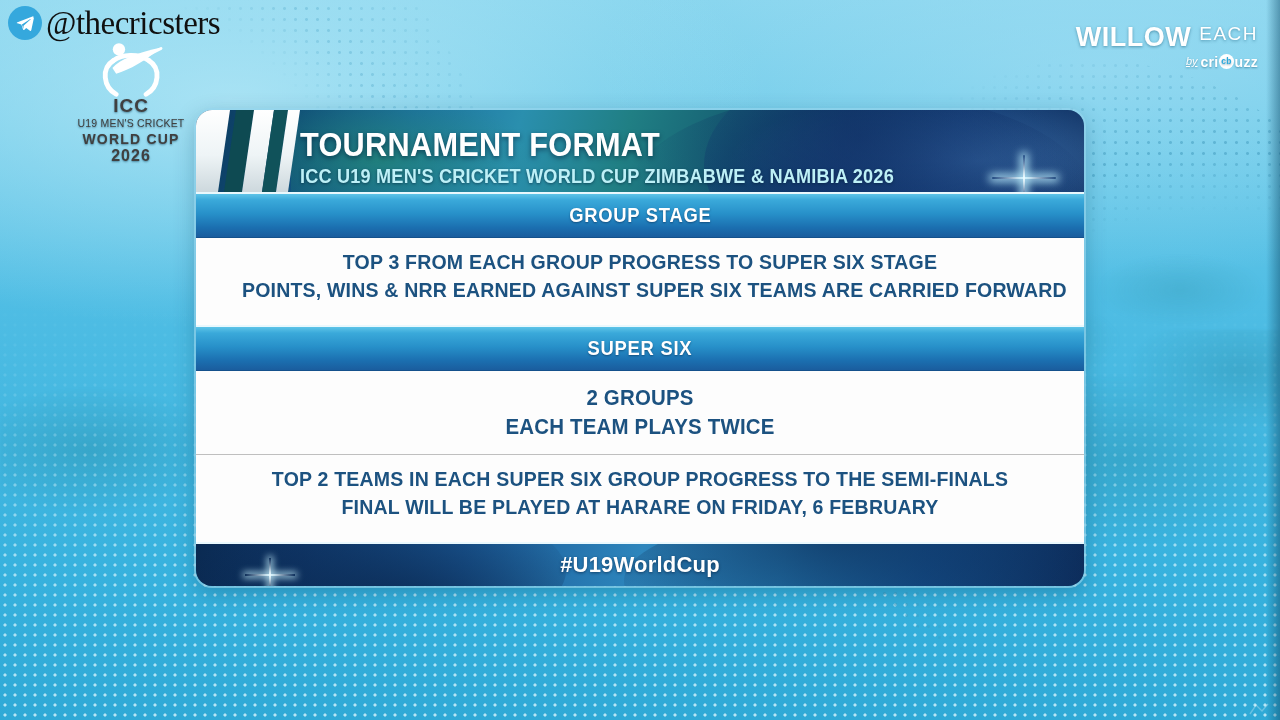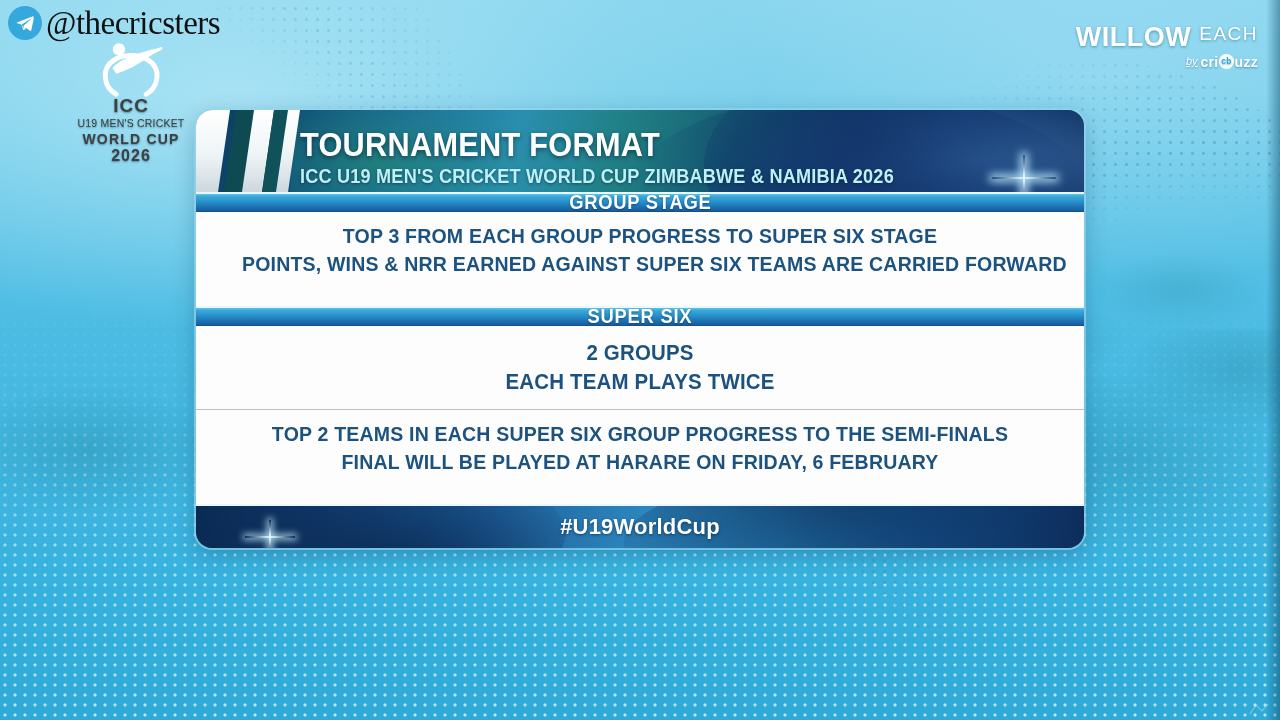--- a/index.html
+++ b/index.html
@@ -184,39 +184,39 @@
   }
   .hdr-sub {
     font-size:19.5px; font-weight:bold; color:#bdf0f7; line-height:1.1;
     letter-spacing:.2px; margin-top:3px;
     transform:scaleX(.93); transform-origin:left center;
     text-shadow:0 1px 3px rgba(0,25,50,.55);
   }
 
   
   .bar {
-    height:20px; display:flex; align-items:center; justify-content:center;
+    height:46px; display:flex; align-items:center; justify-content:center;
     background:linear-gradient(180deg,#5ec4e8 0%, #3aa9da 14%, #2790c9 46%, #1b6fb0 78%, #1a5d9e 100%);
     border-top:2px solid #e9f8fd;
     border-bottom:1px solid #14518c;
     position:relative;
   }
   .bar-label {
     font-size:20px; font-weight:bold; color:#ffffff; letter-spacing:.8px;
     transform:scaleX(.92);
     text-shadow:0 1px 2px rgba(10,50,90,.6);
   }
 
   
   .row {
     background:#fdfdfd;
     padding:12px 16px 13px;
     text-align:center;
   }
-  .row.thin { padding:10px 16px 28px; }
+  .row.thin { padding:10px 16px 21px; }
   .row + .row { border-top:1.5px solid #bfbfbf; }
   .line {
     font-size:22px; font-weight:bold; color:#1c5280; line-height:1.33;
     letter-spacing:.2px; transform:scaleX(.93);
     white-space:nowrap;
   }
   .line.sm { font-size:21px; }
 
   
   .card-footer {

